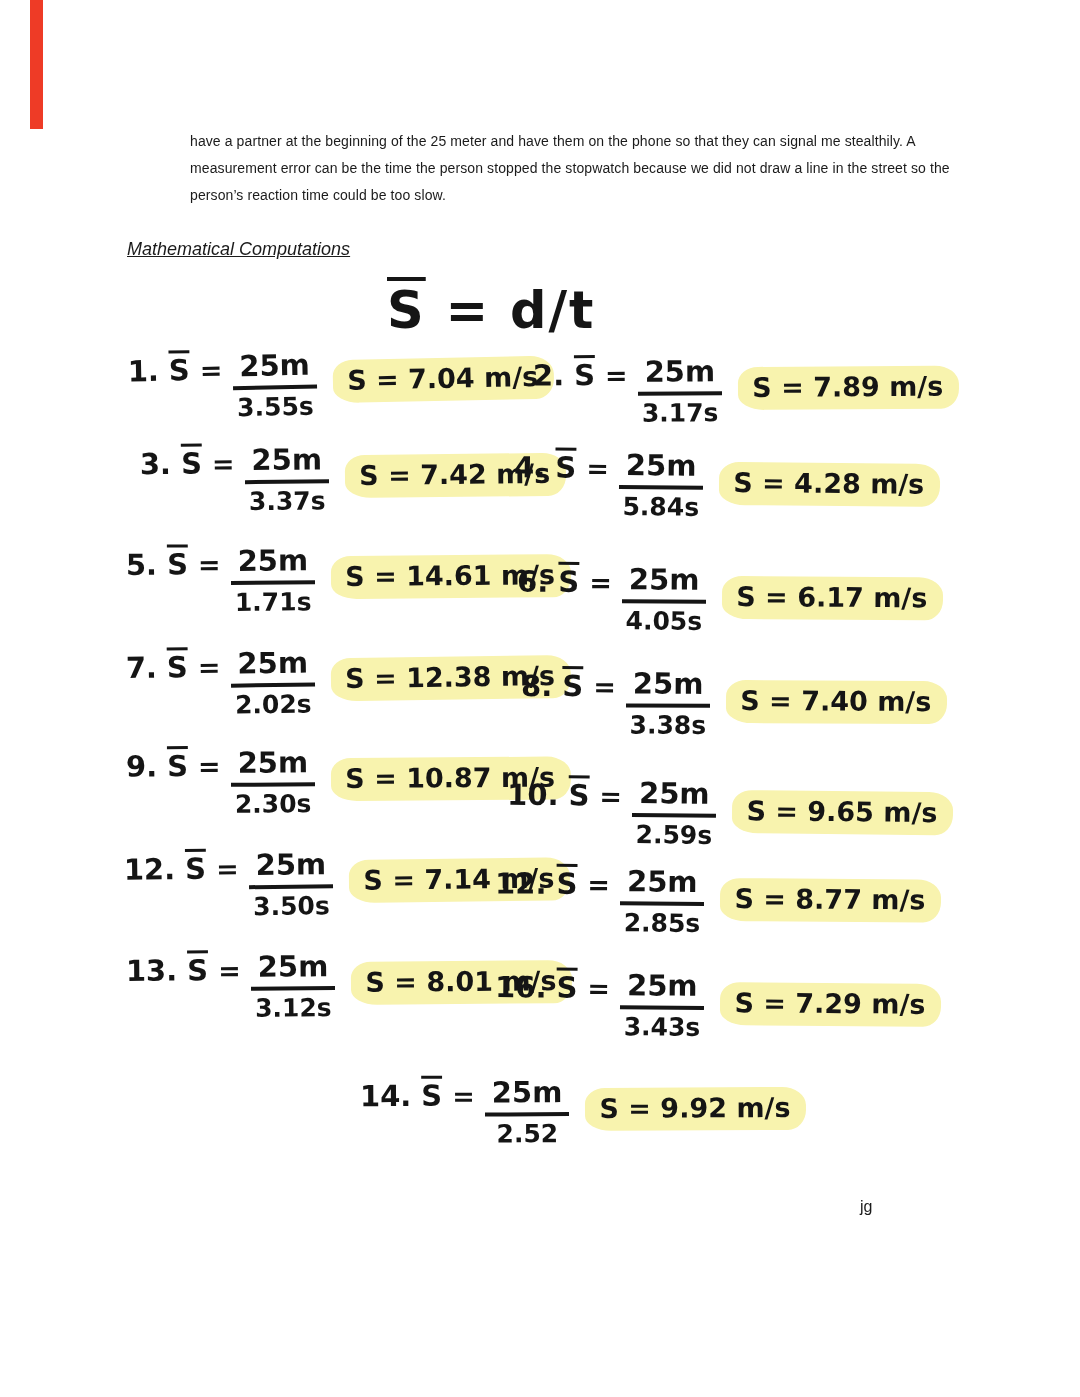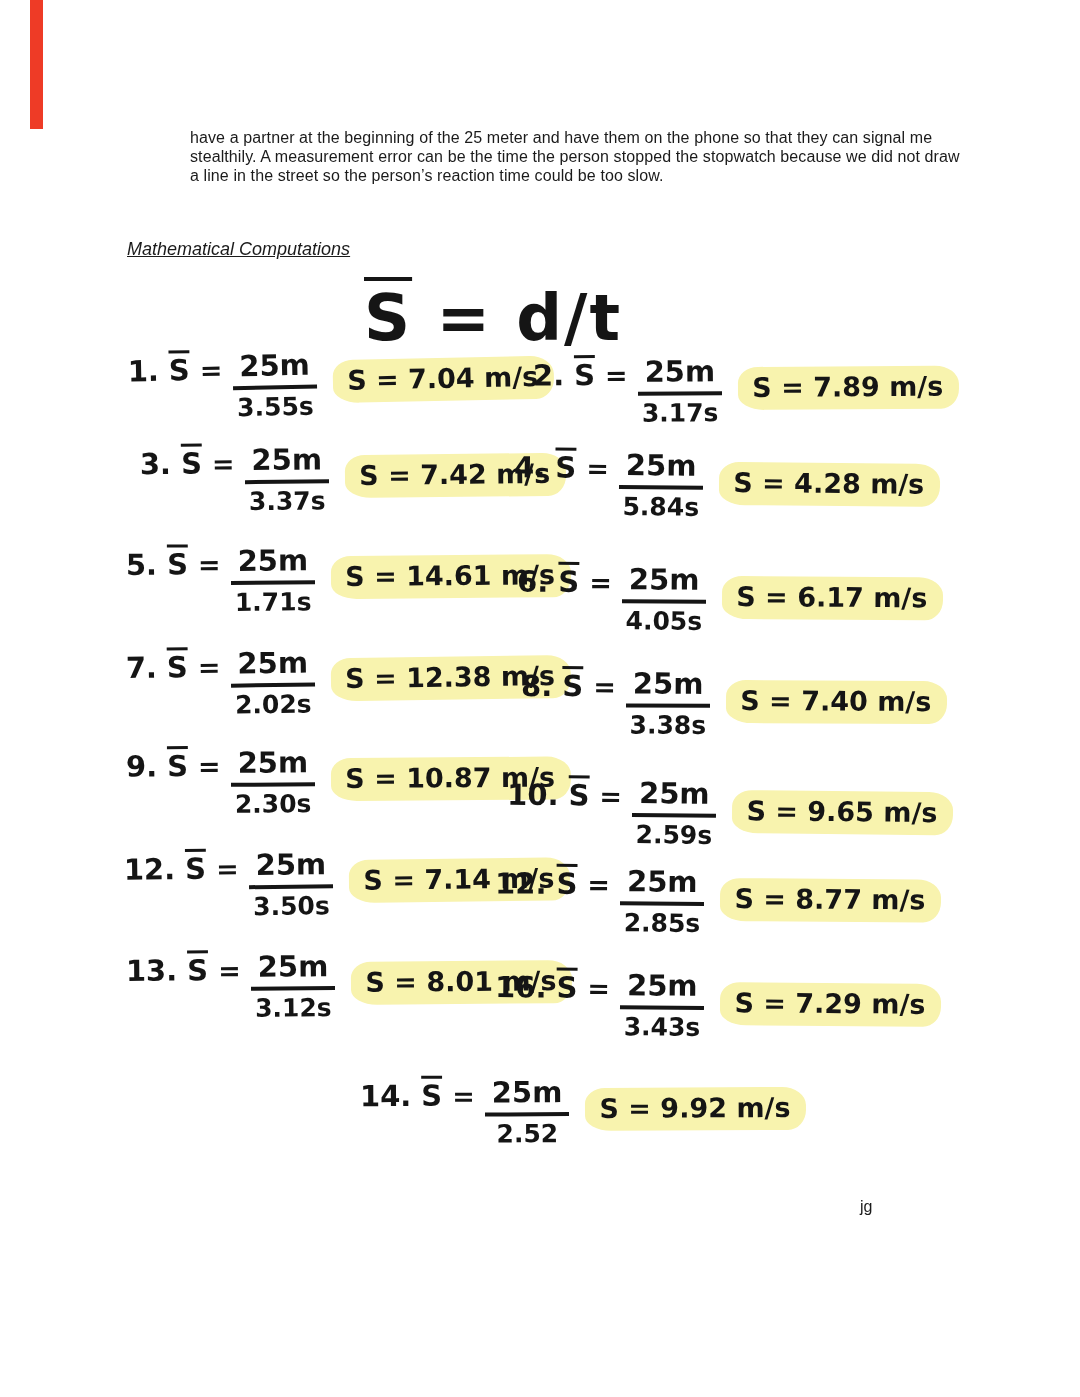--- a/index.html
+++ b/index.html
@@ -8,21 +8,21 @@
     width:1080px;height:1397px;
     margin:0 auto;
     background:#ffffff;
     overflow:hidden;
     font-family:"Liberation Sans", sans-serif;
     color:#1b1b1b;
   }
   
   .para{
     position:absolute;left:190px;top:128px;width:778px;
-    font-size:16px;line-height:19px;color:#1b1b1b;
+    font-size:14px;line-height:27px;color:#1b1b1b;
     letter-spacing:0.1px;
   }
   .heading{
     position:absolute;left:127px;top:236px;
     font-size:18px;line-height:27px;
     text-decoration:underline;
     color:#1b1b1b;
     font-style:italic;
   }
   .footer-initials{
@@ -31,22 +31,22 @@
   }
   .red-mark{
     position:absolute;left:30px;top:0;width:13px;height:129px;
   }
   
   .hw{
     font-family:"DejaVu Sans", sans-serif;
     font-weight:700;color:#151515;
   }
   .formula{
-    position:absolute;left:364px;top:281px;
-    font-size:64px;letter-spacing:2px;
+    position:absolute;left:387px;top:281px;
+    font-size:51px;letter-spacing:2px;
   }
   .formula .sbar{text-decoration:overline;text-decoration-thickness:4px;}
   .hrow{
     position:absolute;
     display:flex;align-items:flex-start;gap:10px;
     white-space:nowrap;
   }
   .hnum{font-size:29px;line-height:34px;padding-top:2px;}
   .hvar{
     font-size:29px;line-height:34px;padding-top:2px;

